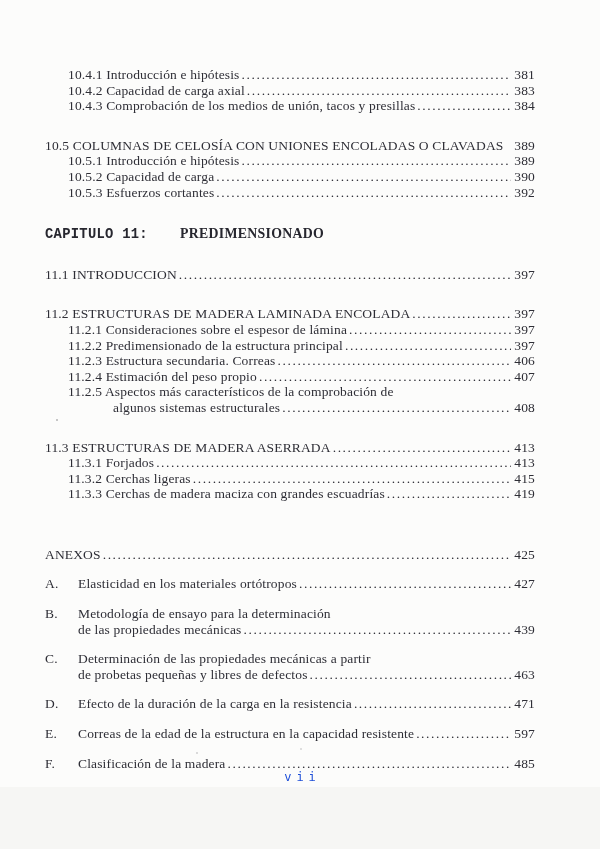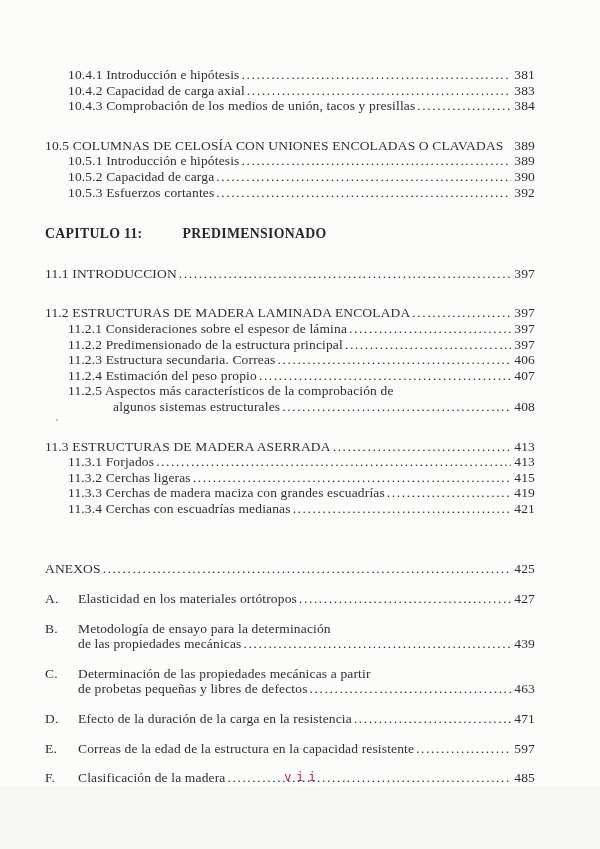--- a/index.html
+++ b/index.html
@@ -40,32 +40,32 @@
   }
   .spacer { flex:1 1 auto; }
   .pg { white-space:nowrap; }
 
   .chapter-heading {
     margin-top:26px; margin-bottom:15px;
     font-weight:bold; font-size:13.8px;
     letter-spacing:0.3px;
     color:#27272f;
   }
-  .chapter-heading .chapter-label { margin-right:40px; }
+  .chapter-heading .chapter-label { margin-right:32px;font-family:Liberation Mono, monospace; }
 
   .annex-item { display:flex; margin-top:14px; }
   .annex-letter { flex:0 0 33px; }
   .annex-lines { flex:1 1 auto; display:flex; flex-direction:column; min-width:0; }
 
   .folio {
     position:absolute; left:0; right:0; top:770px;
     text-align:center;
     font-family:"DejaVu Sans Mono", monospace;
     font-size:12px;
-    color:#be185d;
+    color:#1d4ed8;
     letter-spacing:5px;
     text-indent:5px;
   }
   .speck { position:absolute; border-radius:50%; }
   .speck-1 { left:56px; top:419px; width:2px; height:2px; background:#b5b5b5; }
   .speck-2 { left:196px; top:752px; width:2px; height:2px; background:#cfcfcf; }
   .speck-3 { left:300px; top:748px; width:2px; height:2px; background:#d4d4d4; }
 </style>
 </head>
 <body>
@@ -168,25 +168,20 @@
         <div class="row indent1">
           <span class="t">11.3.2 Cerchas ligeras</span>
           <span class="leader"></span>
           <span class="pg">415</span>
         </div>
         <div class="row indent1">
           <span class="t">11.3.3 Cerchas de madera maciza con grandes escuadrías</span>
           <span class="leader"></span>
           <span class="pg">419</span>
         </div>
-        <div class="row indent1">
-          <span class="t">11.3.4 Cerchas con escuadrías medianas</span>
-          <span class="leader"></span>
-          <span class="pg">421</span>
-        </div>
       </div>
       <div class="group gap-large">
         <div class="row indent0 bold">
           <span class="t">ANEXOS</span>
           <span class="leader"></span>
           <span class="pg">425</span>
         </div>
       </div>
       <div class="annex-list">
         <div class="annex-item">

